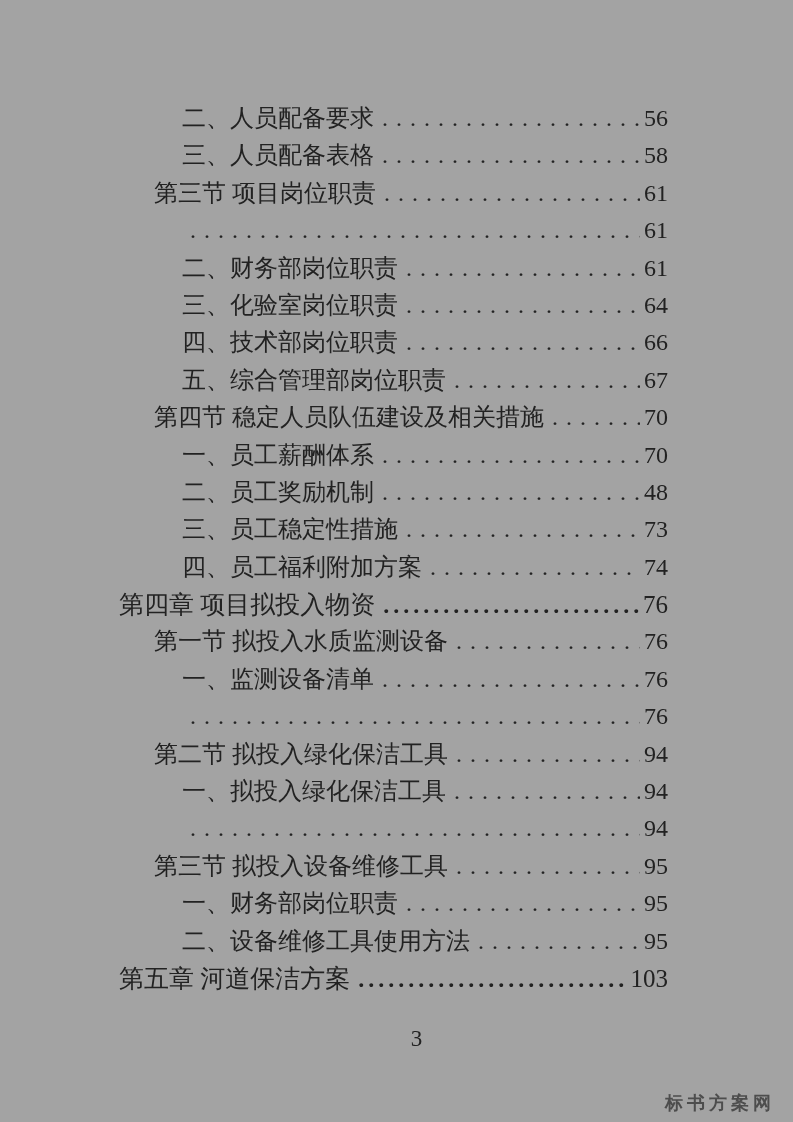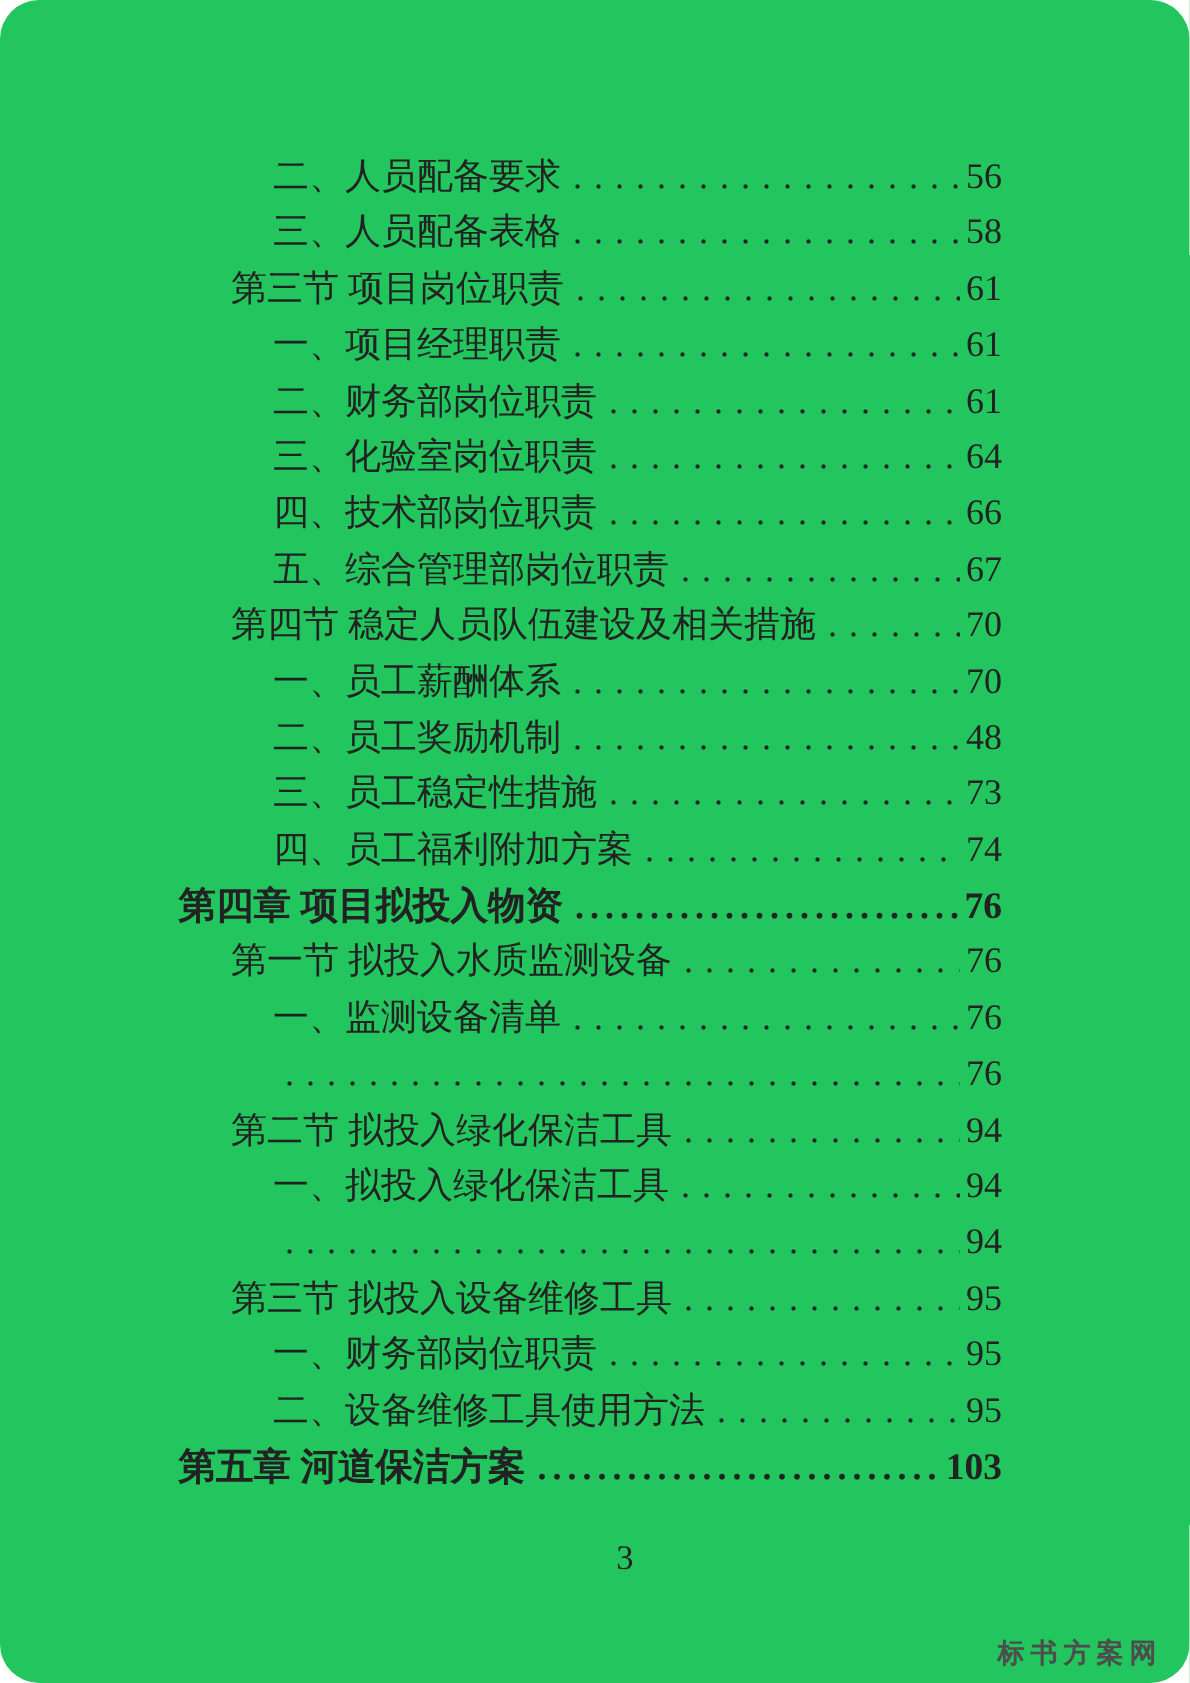--- a/index.html
+++ b/index.html
@@ -10,41 +10,40 @@
   }
   body {
     position: relative;
     font-family: "Liberation Serif", "DejaVu Serif", serif;
     color: #222222;
     overflow: hidden;
   }
   .page {
     position: absolute;
     inset: 0;
-    background: #22c55e;
-    border-radius: 26px;
+    background: #a3a3a3;
   }
   .toc {
     position: absolute;
     left: 119px;
     right: 125px;
     top: 100px;
   }
   .toc-row {
     display: flex;
     align-items: baseline;
     height: 37.4px;
     font-size: 24px;
     line-height: 37.4px;
     white-space: nowrap;
   }
   .toc-row.level-section { padding-left: 35px; }
   .toc-row.level-item   { padding-left: 63px; }
   .toc-row.level-chapter {
-    font-weight: bold;
+    font-weight: normal;
     font-size: 25px;
   }
   .toc-title {
     white-space: nowrap;
     flex: 0 0 auto;
   }
   .toc-leader {
     flex: 1 1 auto;
     overflow: hidden;
     white-space: nowrap;
@@ -111,21 +110,20 @@
     <span class="toc-title">三、人员配备表格</span>
     <span class="toc-leader"></span>
     <span class="toc-page">58</span>
   </div>
       <div class="toc-row level-section">
     <span class="toc-title">第三节 项目岗位职责</span>
     <span class="toc-leader"></span>
     <span class="toc-page">61</span>
   </div>
       <div class="toc-row level-item">
-    <span class="toc-title">一、项目经理职责</span>
     <span class="toc-leader"></span>
     <span class="toc-page">61</span>
   </div>
       <div class="toc-row level-item">
     <span class="toc-title">二、财务部岗位职责</span>
     <span class="toc-leader"></span>
     <span class="toc-page">61</span>
   </div>
       <div class="toc-row level-item">
     <span class="toc-title">三、化验室岗位职责</span>

